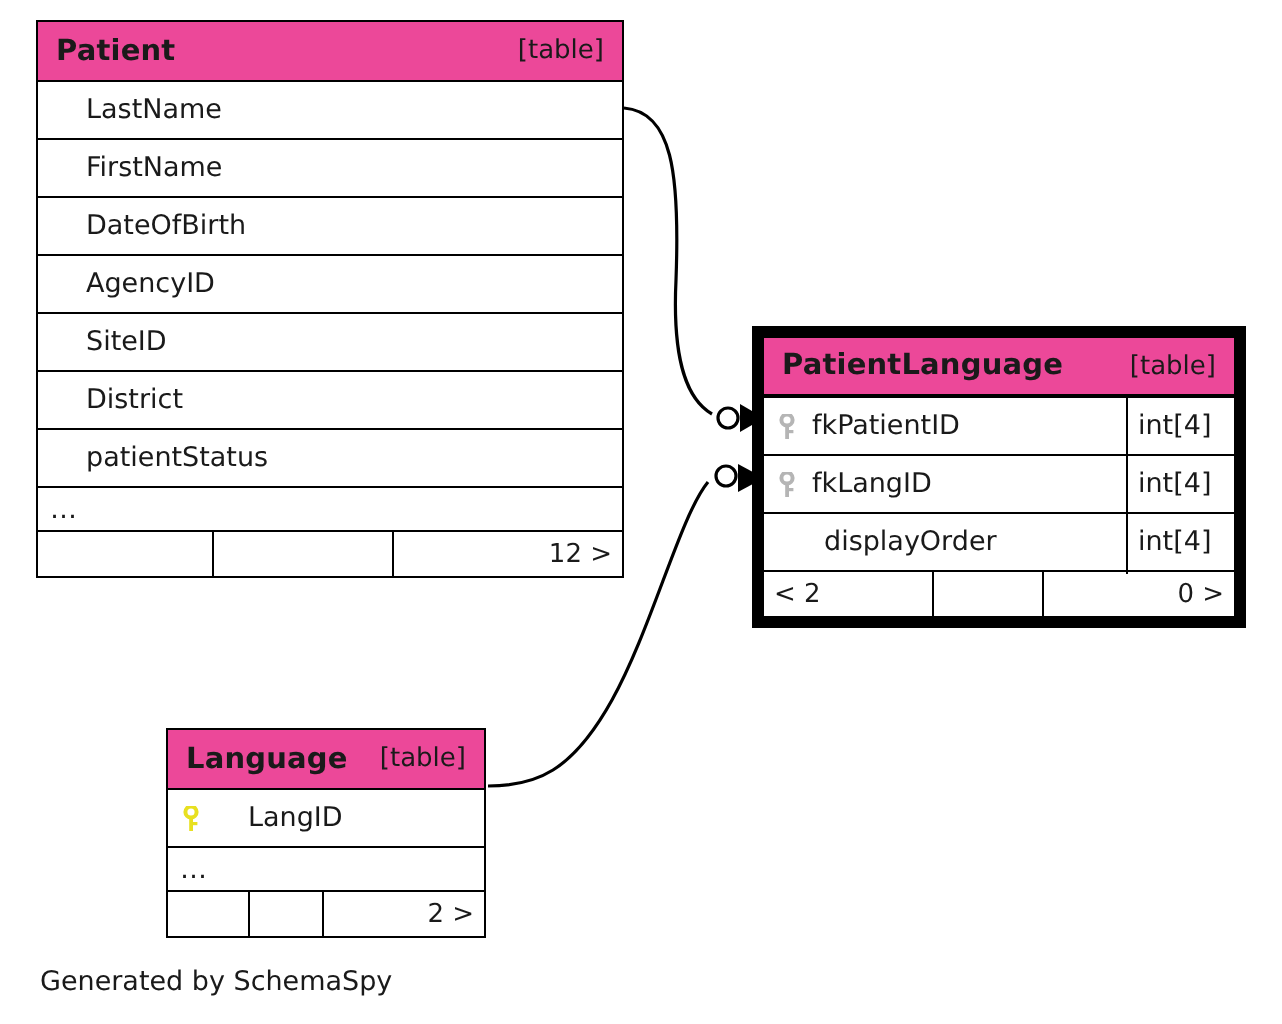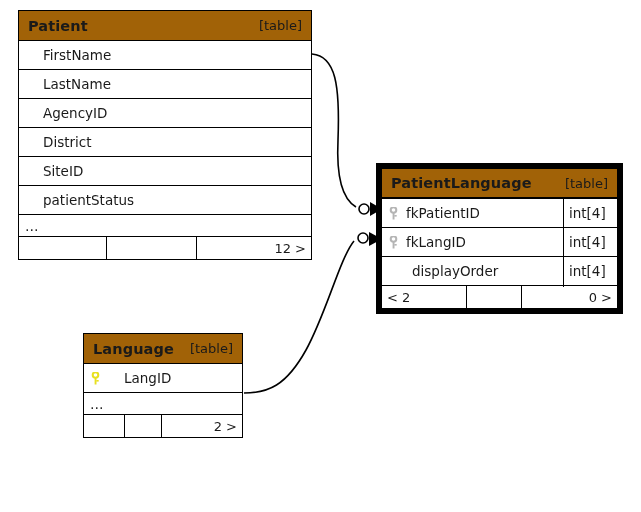--- a/index.html
+++ b/index.html
@@ -37,21 +37,21 @@
     background: #ffffff;
     border: 1px solid #000000;
     border-collapse: collapse;
   }
   .table-node.focal {
     border: 6px solid #000000;
   }
 
   .table-header {
     box-sizing: border-box;
-    background: #a16207;
+    background: #ec4899;
     border-bottom: 1px solid #000000;
     display: flex;
     align-items: center;
     justify-content: space-between;
     padding: 0 9px;
     height: 30px;
   }
   .focal .table-header {
     border-bottom: 2px solid #000000;
   }
@@ -170,42 +170,46 @@
 
   <div class="table-node" id="node-patient" style="left:18px; top:10px; width:294px;">
     <div class="table-header">
       <span class="table-title">Patient</span>
       <span class="table-tag">[table]</span>
     </div>
 
 
     <div class="col-row">
       <span class="col-key"></span>
+      <span class="col-name">LastName</span>
+    </div>
+
+    <div class="col-row">
+      <span class="col-key"></span>
       <span class="col-name">FirstName</span>
     </div>
 
     <div class="col-row">
       <span class="col-key"></span>
-      <span class="col-name">LastName</span>
-    </div>
-
+      <span class="col-name">DateOfBirth</span>
+    </div>
 
     <div class="col-row">
       <span class="col-key"></span>
       <span class="col-name">AgencyID</span>
     </div>
 
     <div class="col-row">
       <span class="col-key"></span>
+      <span class="col-name">SiteID</span>
+    </div>
+
+    <div class="col-row">
+      <span class="col-key"></span>
       <span class="col-name">District</span>
-    </div>
-
-    <div class="col-row">
-      <span class="col-key"></span>
-      <span class="col-name">SiteID</span>
     </div>
 
     <div class="col-row">
       <span class="col-key"></span>
       <span class="col-name">patientStatus</span>
     </div>
 
     <div class="ellipsis-row">…</div>
 
     <div class="footer-row">
@@ -251,21 +255,21 @@
       <span class="col-type" style="width:54px;">int[4]</span>
     </div>
 
     <div class="footer-row">
       <div class="footer-cell" style="flex:0 0 85px;">&lt; 2</div>
       <div class="footer-cell" style="flex:0 0 55px;"></div>
       <div class="footer-cell" style="flex:1 1 auto;">0 &gt;</div>
     </div>
   </div>
 
-  <div class="table-node" id="node-language" style="left:83px; top:333px; width:160px;">
+  <div class="table-node" id="node-language" style="left:83px; top:364px; width:160px;">
     <div class="table-header">
       <span class="table-title">Language</span>
       <span class="table-tag">[table]</span>
     </div>
 
     <div class="col-row">
       <span class="col-key">
         <svg class="key-glyph" viewBox="0 0 11 13" aria-hidden="true">
           <circle cx="5.5" cy="3" r="2.8" fill="none" stroke="#e8e020" stroke-width="2"></circle>
           <rect x="4.6" y="5" width="1.9" height="7.5" fill="#e8e020"></rect>
@@ -277,14 +281,15 @@
 
     <div class="ellipsis-row">…</div>
 
     <div class="footer-row">
       <div class="footer-cell" style="flex:0 0 41px;"></div>
       <div class="footer-cell" style="flex:0 0 37px;"></div>
       <div class="footer-cell" style="flex:1 1 auto;">2 &gt;</div>
     </div>
   </div>
 
+  <div class="caption" style="left:20px; top:483px;">Generated by SchemaSpy</div>
 
 </div>
 
 </body></html>

